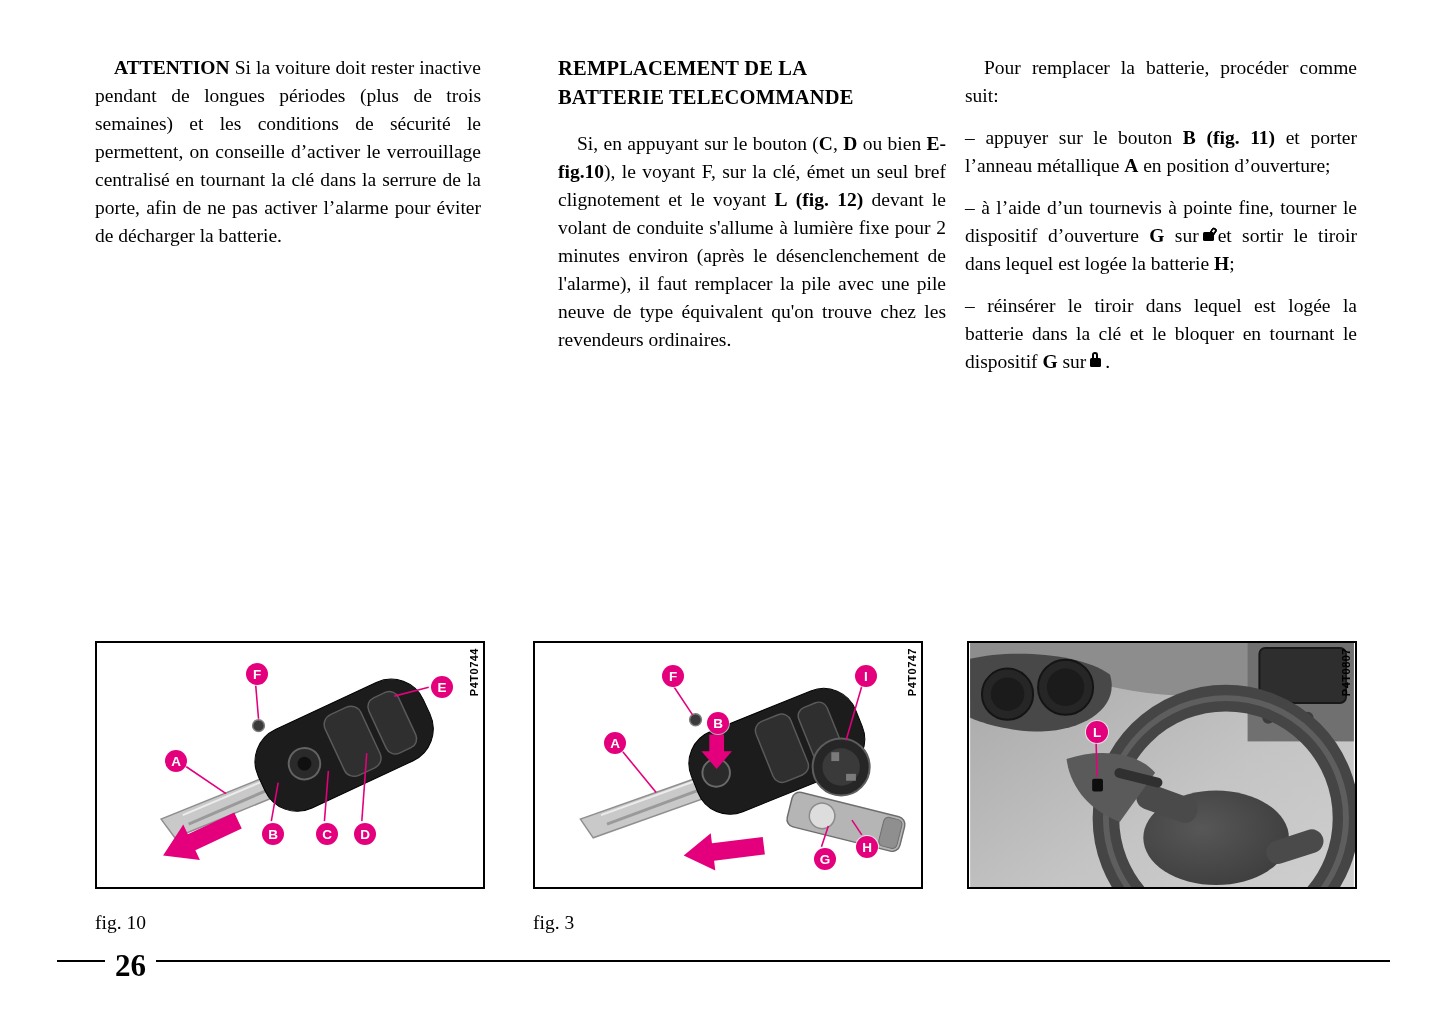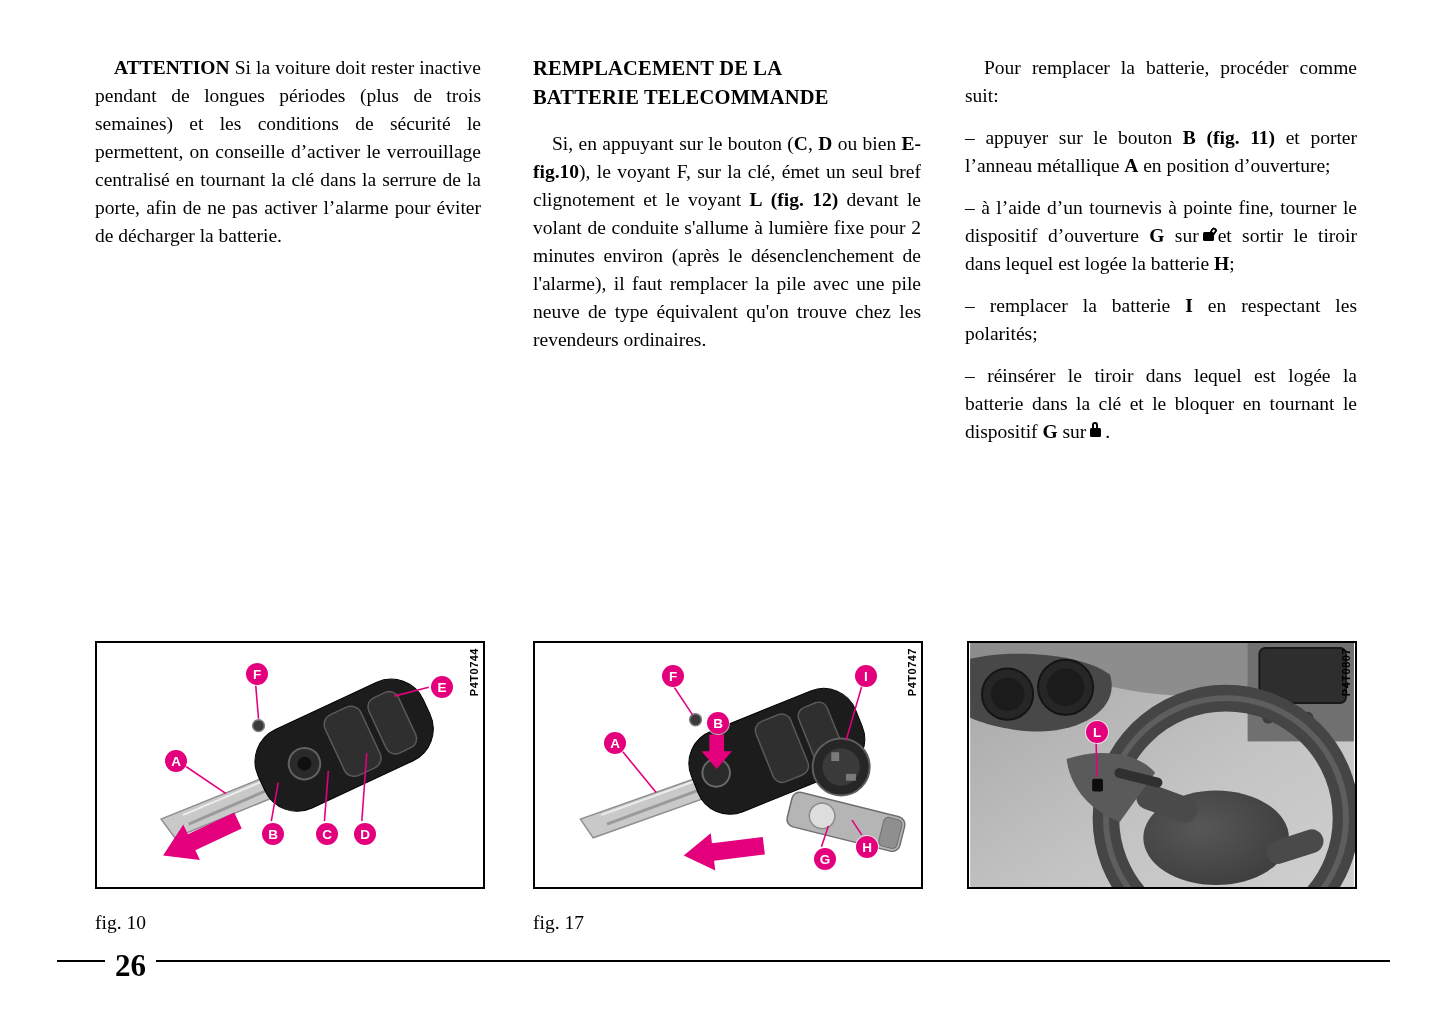--- a/index.html
+++ b/index.html
@@ -3,21 +3,21 @@
 <meta charset="utf-8">
 <style>
   html,body{margin:0;padding:0;background:#e8e8e8;}
   .page{
     position:relative;width:1445px;height:1026px;background:#ffffff;
     font-family:"Liberation Serif","DejaVu Serif",serif;color:#000;overflow:hidden;
   }
   
   .col{position:absolute;top:54px;font-size:19.5px;line-height:28px;text-align:justify;}
   #col1{left:95px;width:386px;}
-  #col2{left:533px;width:388px;}
+  #col2{left:558px;width:388px;}
   #col3{left:965px;width:392px;}
   .col p{margin:0 0 14px;text-indent:19px;}
   .col p.dash{text-indent:0;}
   .b{font-weight:bold;}
   h2.section{
     font-size:20.5px;line-height:29px;font-weight:bold;margin:0 0 18px;
     max-width:322px;text-align:left;letter-spacing:0.2px;
   }
   
   .lock-icon{display:inline-block;position:relative;width:11px;height:9px;background:#000;
@@ -64,21 +64,20 @@
 
   <div class="col" id="col2">
     <h2 class="section">REMPLACEMENT DE LA BATTERIE TELECOMMANDE</h2>
     <p><span>Si, en appuyant sur le bouton (</span><span class="b">C</span><span>, </span><span class="b">D</span><span> ou bien </span><span class="b">E-fig.10</span><span>), le voyant F, sur la clé, émet un seul bref clignotement et le voyant </span><span class="b">L</span><span> </span><span class="b">(fig. 12)</span><span> devant le volant de conduite s'allume à lumière fixe pour 2 minutes environ (après le désenclenchement de l'alarme), il faut remplacer la pile avec une pile neuve de type équivalent qu'on trouve chez les revendeurs ordinaires.</span></p>
   </div>
 
   <div class="col" id="col3">
     <p><span>Pour remplacer la batterie, procéder comme suit:</span></p>
     <p class="dash"><span>– appuyer sur le bouton </span><span class="b">B</span><span> </span><span class="b">(fig. 11)</span><span> et porter l’anneau métallique </span><span class="b">A</span><span> en position d’ouverture;</span></p>
     <p class="dash"><span>– à l’aide d’un tournevis à pointe fine, tourner le dispositif d’ouverture </span><span class="b">G</span><span> sur</span><span class="lock-icon open"></span><span>et sortir le tiroir dans lequel est logée la batterie </span><span class="b">H</span><span>;</span></p>
-    <p class="dash"><span>– remplacer la batterie </span><span class="b">I</span><span> en respectant les polarités;</span></p>
     <p class="dash"><span>– réinsérer le tiroir dans lequel est logée la batterie dans la clé et le bloquer en tournant le dispositif </span><span class="b">G</span><span> sur</span><span class="lock-icon closed"></span><span>.</span></p>
   </div>
 
   <div class="fig" id="fig10">
     <div class="figbox">
       <svg width="386" height="244" viewBox="0 0 390 248">
 
         <g>
           <polygon points="205,122 217,141 78,198 64,179" fill="#c9c9c9" stroke="#8f8f8f" stroke-width="1.5"></polygon>
           <line x1="92" y1="184" x2="185" y2="144" stroke="#9a9a9a" stroke-width="3"></line>
@@ -165,21 +164,21 @@
         </g>
       </svg>
       <div class="figcode">P4T0747</div>
       <div class="callout" style="left:138px;top:33px">F</div>
       <div class="callout" style="left:331px;top:33px">I</div>
       <div class="callout" style="left:183px;top:80px">B</div>
       <div class="callout" style="left:80px;top:100px">A</div>
       <div class="callout" style="left:290px;top:216px">G</div>
       <div class="callout" style="left:332px;top:204px">H</div>
     </div>
-    <div class="figcaption">fig. 17</div>
+    <div class="figcaption">fig. 3</div>
   </div>
 
   <div class="fig" id="fig12">
     <div class="figbox">
       <svg width="386" height="244" viewBox="0 0 390 248">
         <defs>
           <linearGradient id="g12bg" x1="0" y1="0" x2="1" y2="1">
             <stop offset="0" stop-color="#a6a6a6"></stop>
               <stop offset="0.6" stop-color="#c4c4c4"></stop>
               <stop offset="1" stop-color="#cfcfcf"></stop>

